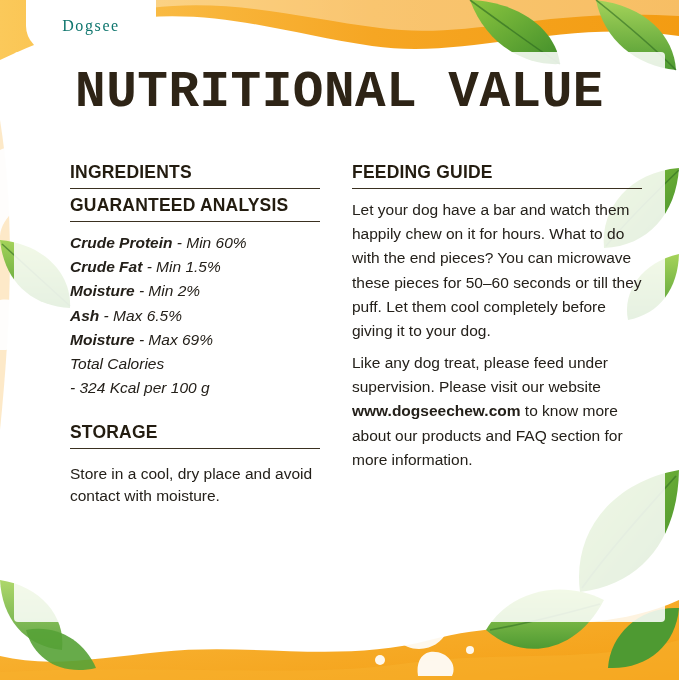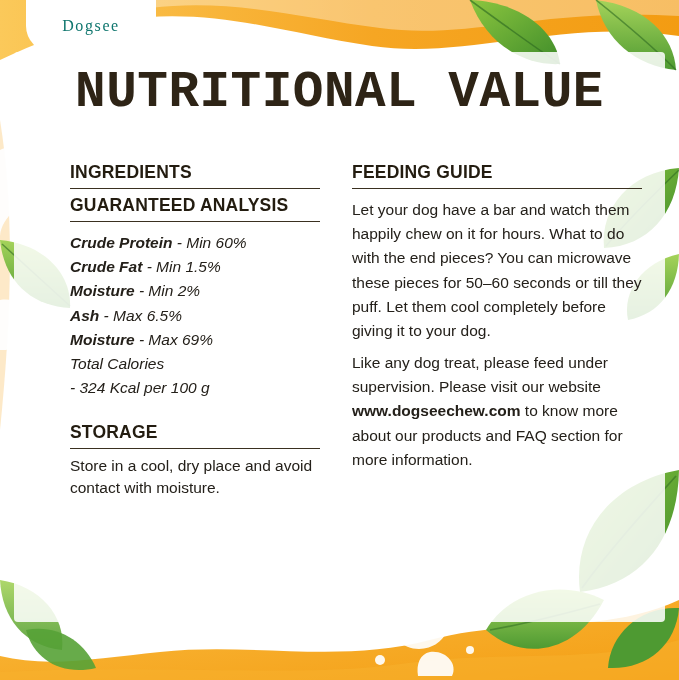--- a/index.html
+++ b/index.html
@@ -128,21 +128,21 @@
     font-size: 15.5px;
     line-height: 1.56;
     color: #24201a;
     font-style: italic;
   }
   .analysis .row b {
     font-weight: bold;
   }
 
   .storage-text {
-    margin-top: 6px;
+    margin-top: 14px;
   }
 
   .fg-para {
     font-size: 15.5px;
     line-height: 1.56;
     color: #24201a;
     margin: 9px 0 0 0;
   }
   .fg-para + .fg-para {
     margin-top: 8px;

